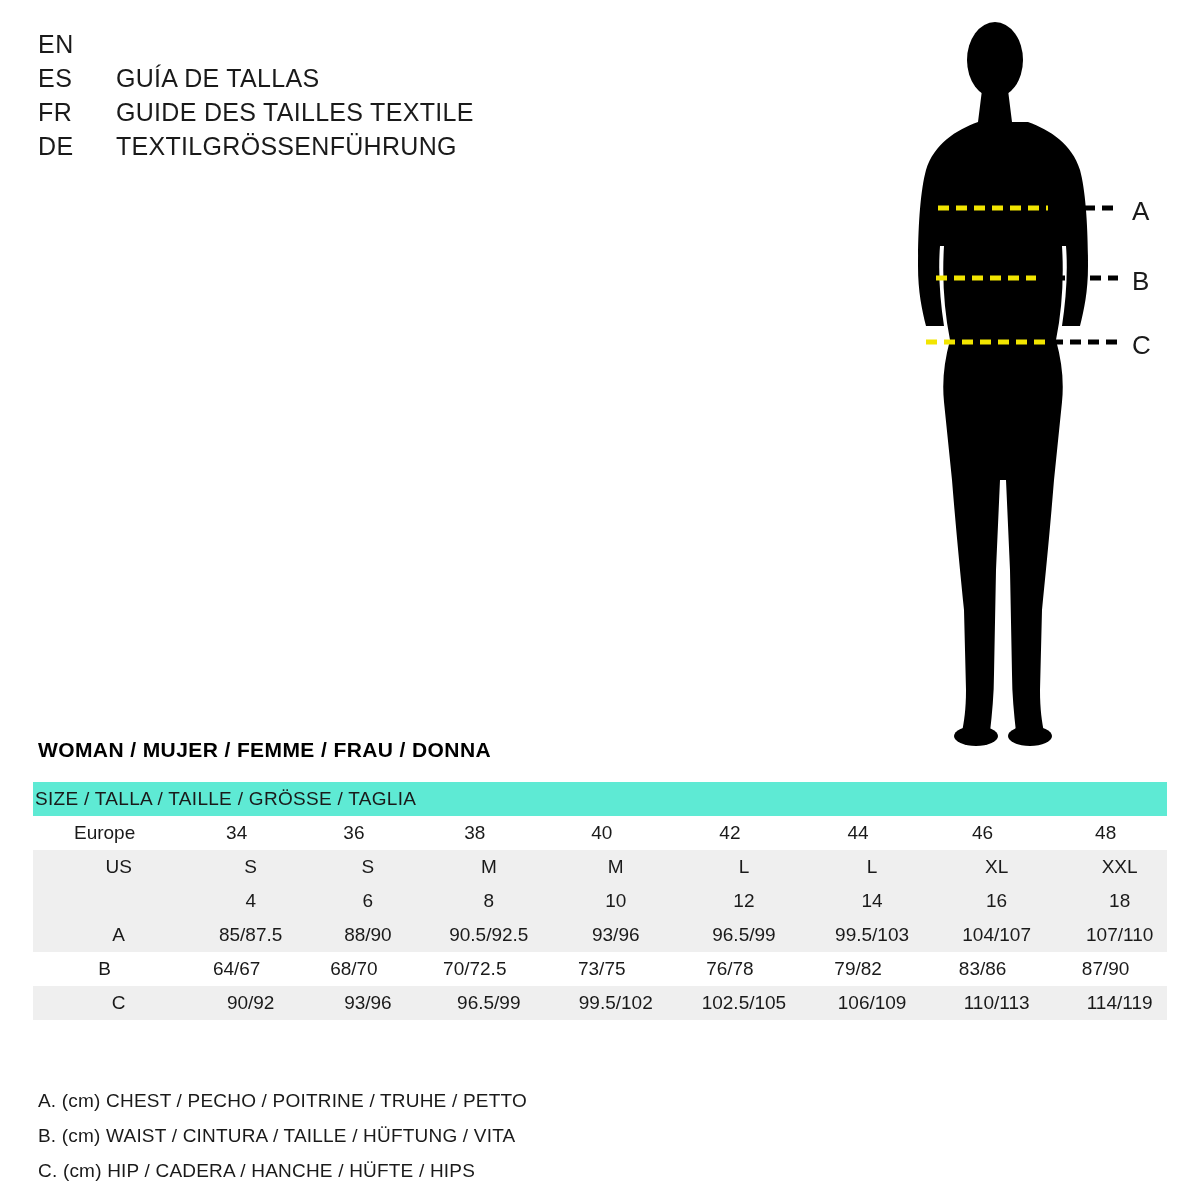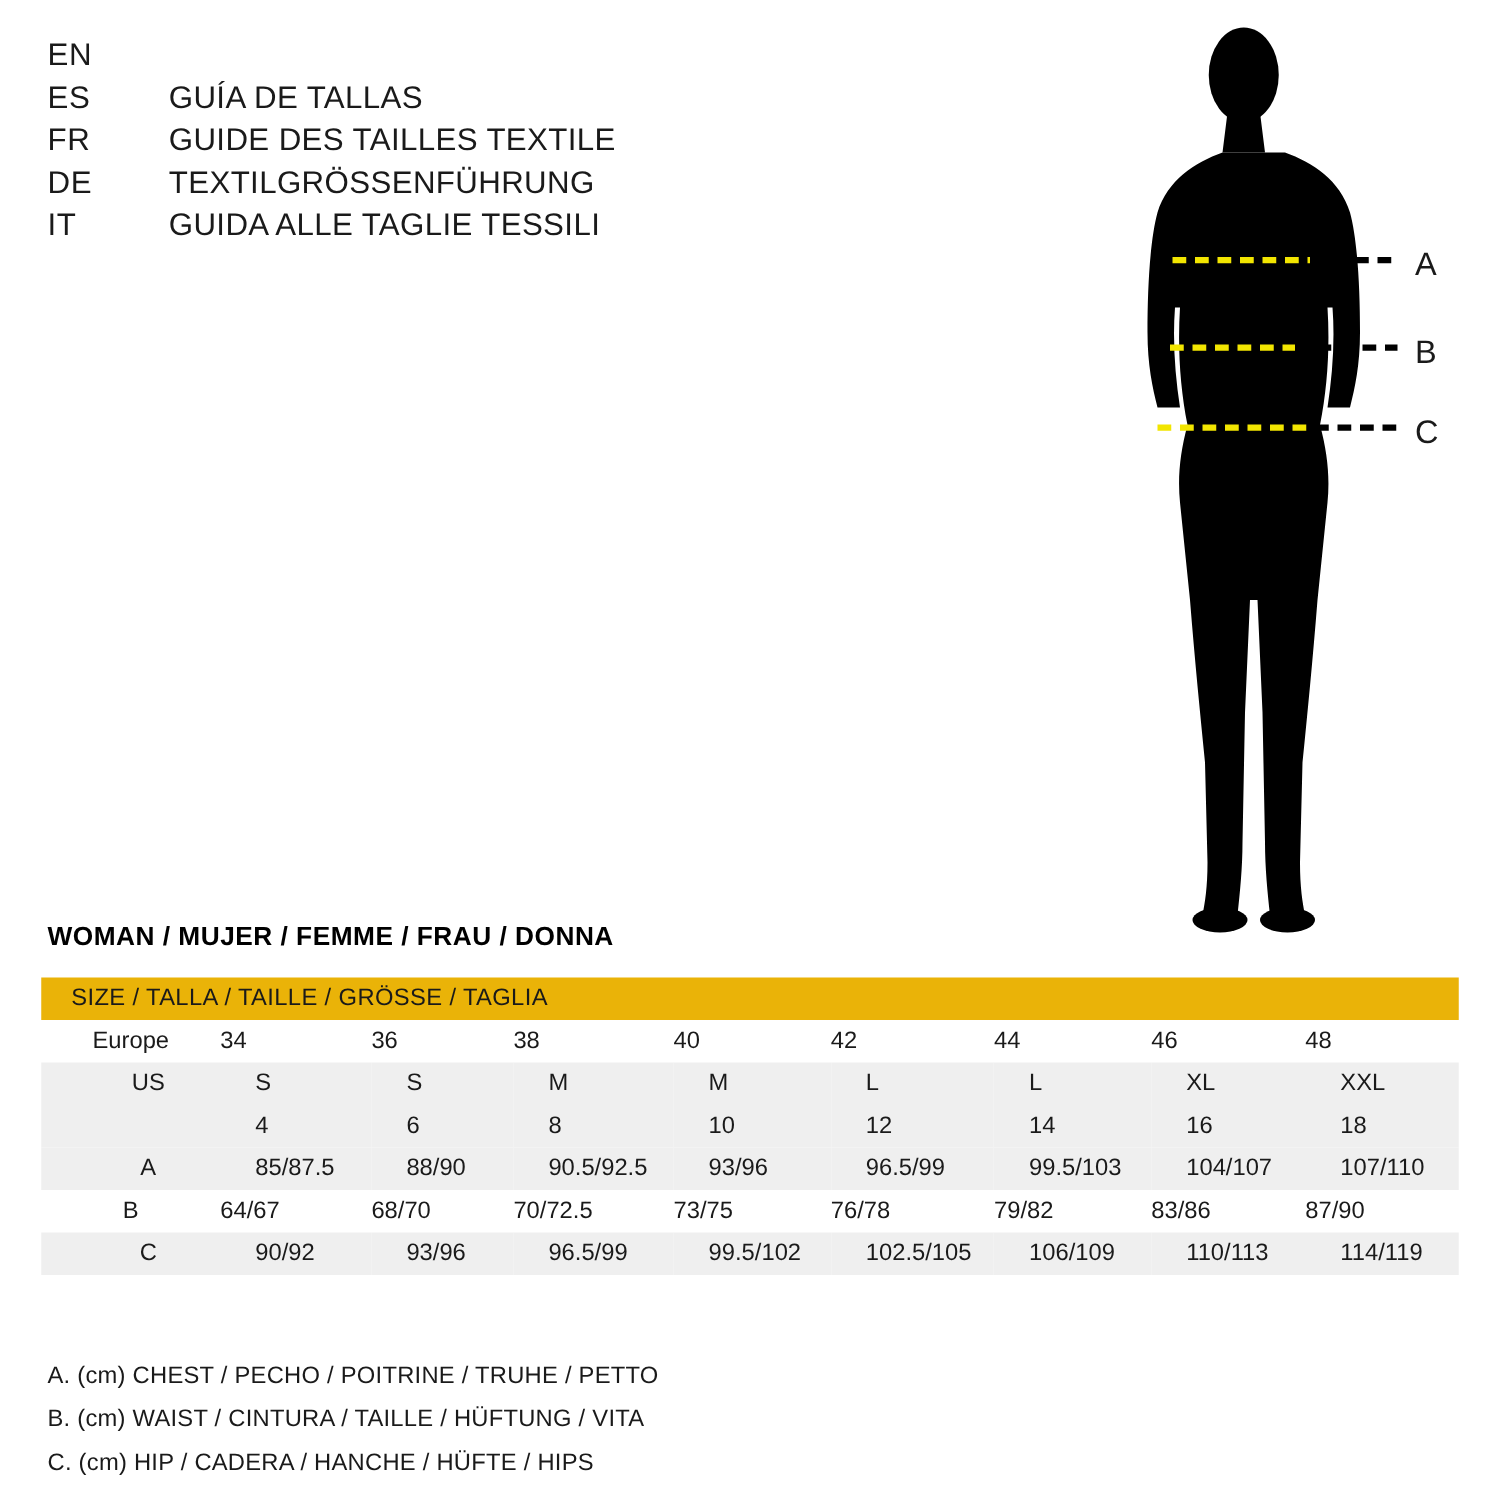--- a/index.html
+++ b/index.html
@@ -20,21 +20,20 @@
   .lang-block {
     position: absolute;
     top: 30px;
     left: 38px;
     width: 560px;
   }
   .lang-row {
     display: flex;
     align-items: baseline;
     margin-bottom: 5px;
-    gap: 19px;
   }
   .lang-code {
     width: 78px;
     font-size: 25px;
     letter-spacing: 0.5px;
     color: #1a1a1a;
   }
   .lang-text {
     font-size: 25px;
     letter-spacing: 0.3px;
@@ -83,39 +82,39 @@
     width: 1134px;
     border-collapse: collapse;
     font-size: 19px;
     color: #1a1a1a;
   }
   table.size-table td {
     padding: 5px 0 5px 0;
     height: 24px;
   }
   table.size-table tr.head td {
-    background: #eab308;
+    background: #5eead4;
     font-weight: normal;
-    padding-left: 24px;
+    padding-left: 2px;
     letter-spacing: 0.3px;
   }
   table.size-table tr.stripe td {
     background: #efefef;
     padding-left: 28px;
   }
   table.size-table tr.plain td {
     background: #ffffff;
   }
   td.row-label {
     padding-left: 9px;
     text-align: center;
     width: 185px;
   }
   td.val {
-    text-align: left;
+    text-align: center;
     width: 118px;
   }
 
   
   .legend {
     position: absolute;
     top: 1090px;
     left: 38px;
   }
   .legend div {
@@ -136,24 +135,20 @@
     <span class="lang-code">ES</span>
     <span class="lang-text">GUÍA DE TALLAS</span>
   </div>
   <div class="lang-row">
     <span class="lang-code">FR</span>
     <span class="lang-text">GUIDE DES TAILLES TEXTILE</span>
   </div>
   <div class="lang-row">
     <span class="lang-code">DE</span>
     <span class="lang-text">TEXTILGRÖSSENFÜHRUNG</span>
-  </div>
-  <div class="lang-row">
-    <span class="lang-code">IT</span>
-    <span class="lang-text">GUIDA ALLE TAGLIE TESSILI</span>
   </div>
 </div>
 
 <div class="figure-wrap">
   <svg class="figure-svg" width="330" height="740" viewBox="0 0 330 740">
 
     <ellipse cx="135" cy="50" rx="28" ry="38" fill="#000"></ellipse>
 
     <path d="M122 80 L148 80 L152 112 L118 112 Z" fill="#000"></path>
 

